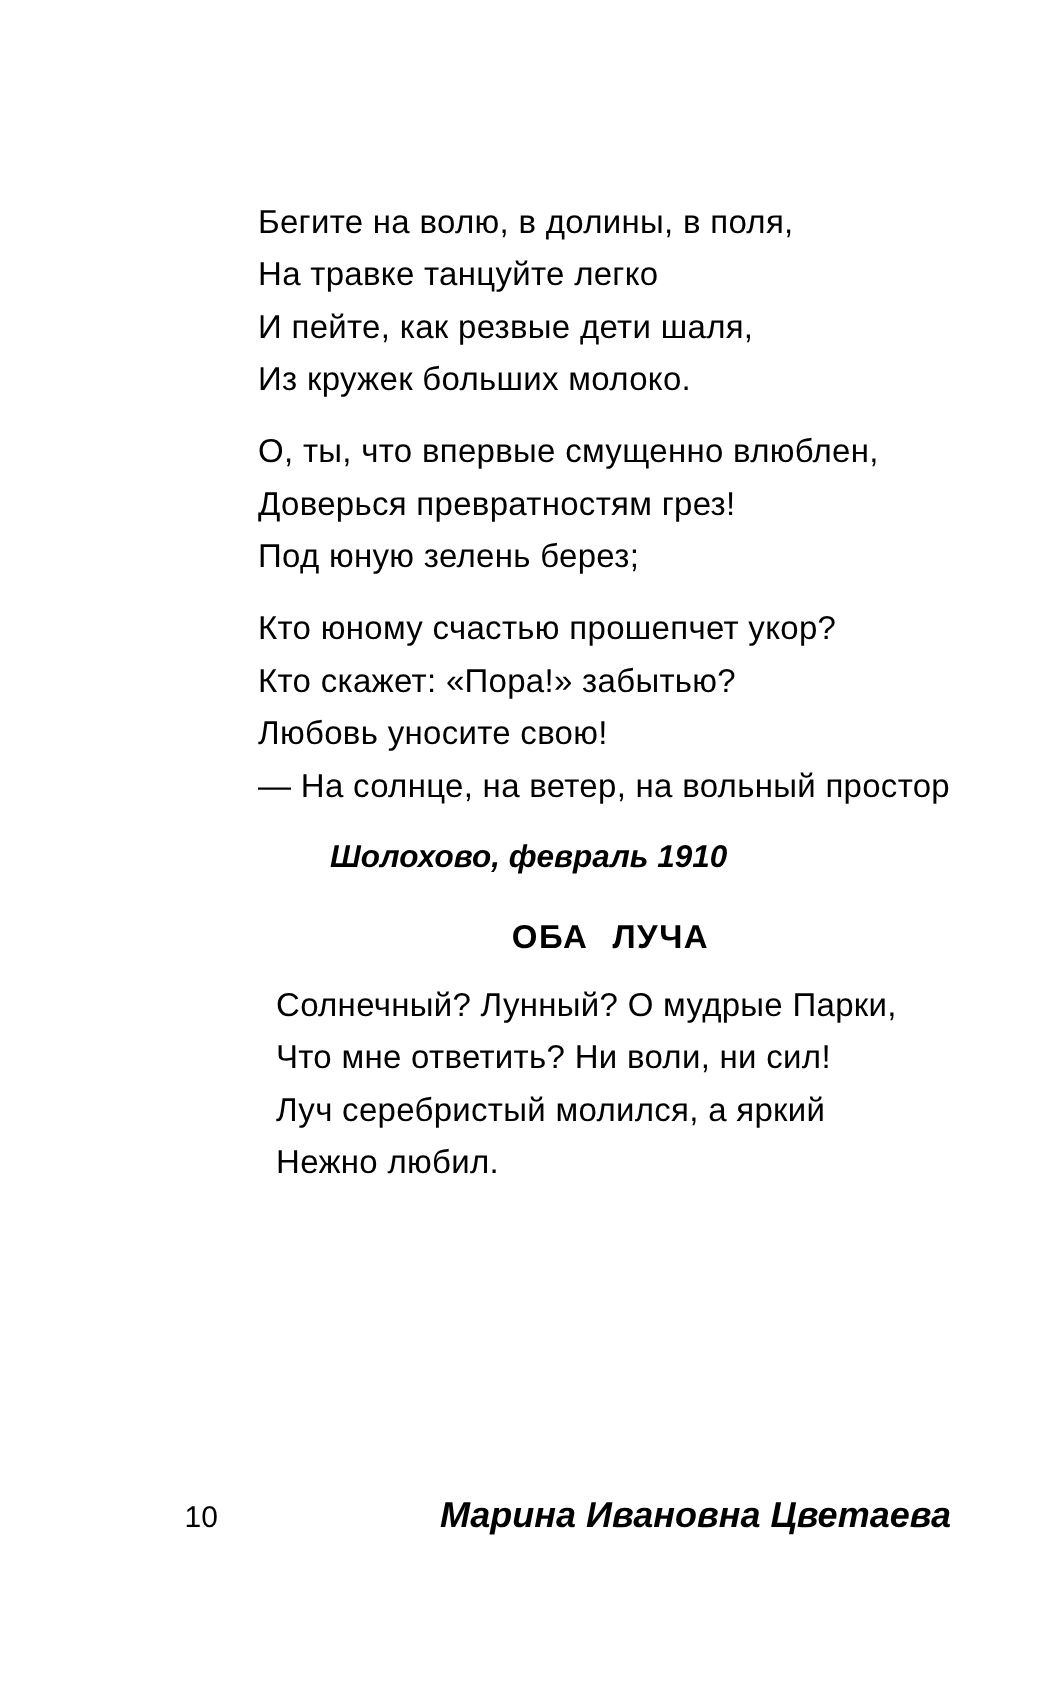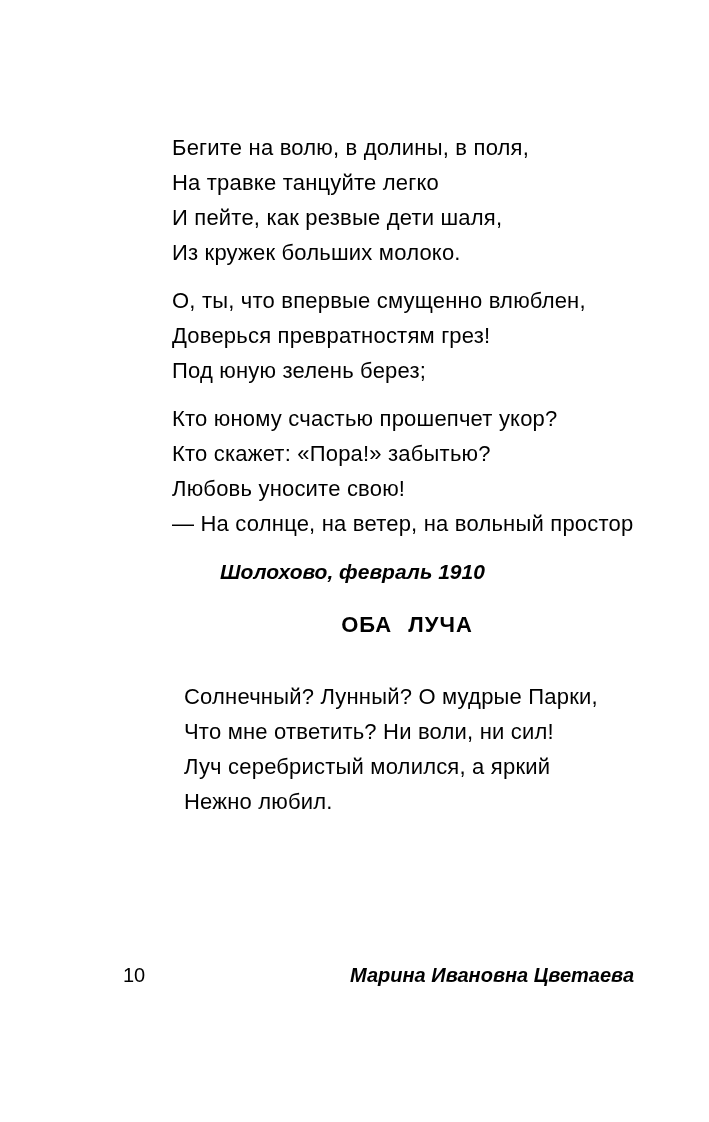--- a/index.html
+++ b/index.html
@@ -37,39 +37,39 @@
   .poem-title {
     margin-top: 20px;
     text-align: center;
     font-size: 22px;
     line-height: 32px;
     font-weight: bold;
     letter-spacing: 1px;
     word-spacing: 9px;
   }
   .stanza-indented {
-    margin-top: 38px;
+    margin-top: 11px;
     margin-left: 12px;
     margin-bottom: 0;
   }
   .footer {
     position: absolute;
     left: 123px;
     right: 75px;
-    top: 962px;
+    top: 998px;
     display: flex;
     justify-content: space-between;
     align-items: baseline;
   }
   .page-number {
     font-size: 20px;
     line-height: 26px;
   }
   .footer-author {
-    font-size: 20px;
+    font-size: 24px;
     line-height: 26px;
     font-style: italic;
     font-weight: bold;
   }
 </style>
 </head>
 <body>
 
 <div class="page">
   <div class="content">

